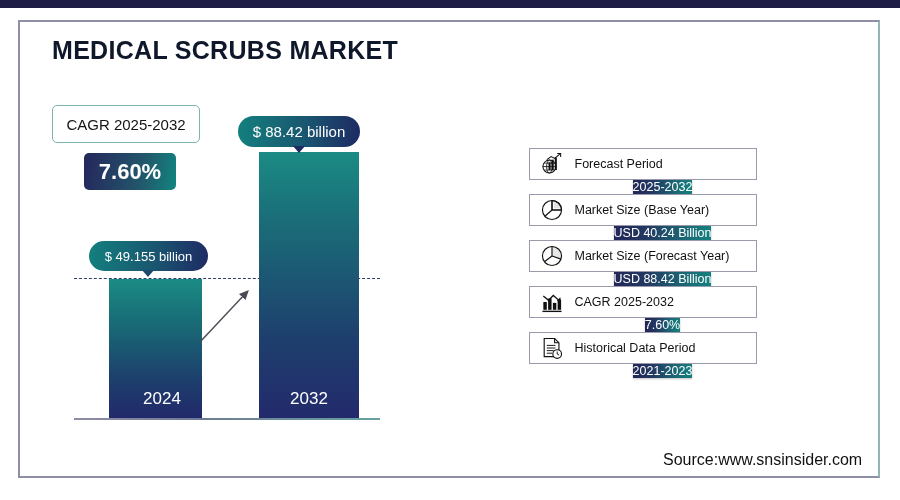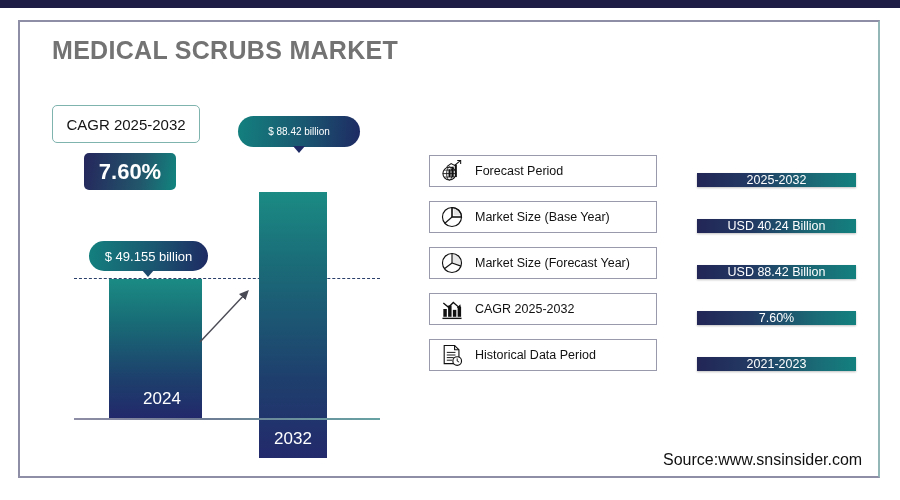--- a/index.html
+++ b/index.html
@@ -40,21 +40,21 @@
     background: #ffffff;
   }
   
   .page-title {
     position: absolute;
     left: 52px;
     top: 36px;
     font-size: 25px;
     font-weight: bold;
     letter-spacing: 0.3px;
-    color: #737373;
+    color: #0f172a;
     white-space: nowrap;
   }
   
   .cagr-label-box {
     position: absolute;
     left: 52px;
     top: 105px;
     width: 148px;
     height: 38px;
     border: 1px solid #7fb3ae;
@@ -99,24 +99,23 @@
     left: 109px;
     top: 279px;
     width: 80px;
     height: 139px;
     background: linear-gradient(180deg, #1b8b84 0%, #186f77 28%, #1d3f6c 72%, #22296b 100%);
     padding-left: 13px;
   }
   .bar-2032 {
     left: 259px;
     top: 152px;
-    width: 68px;
+    width: 100px;
     height: 266px;
     background: linear-gradient(180deg, #1b8b84 0%, #1a6f79 24%, #1e3f6d 70%, #232a6c 100%);
-    margin-top: 40px;
   }
   .bar-year {
     font-size: 17px;
     color: #ffffff;
     margin-bottom: 9px;
     white-space: nowrap;
   }
   .axis-line {
     position: absolute;
     left: 74px;
@@ -145,21 +144,21 @@
   .pill-text {
     color: #ffffff;
     white-space: nowrap;
   }
   .pill-88 {
     left: 238px;
     top: 116px;
     width: 122px;
     height: 31px;
   }
-  .pill-88 .pill-text { font-size: 10px; }
+  .pill-88 .pill-text { font-size: 15px; }
   .pill-49 {
     left: 89px;
     top: 241px;
     width: 119px;
     height: 30px;
   }
   .pill-49 .pill-text { font-size: 13px; }
   .pill-tip {
     position: absolute;
     width: 0;
@@ -180,23 +179,24 @@
   }
   
   .spec-table {
     position: absolute;
     left: 429px;
     top: 148px;
     width: 427px;
   }
   .spec-row {
     display: flex;
-    align-items: flex-end;
+    align-items: center;
     height: 39px;
     margin-bottom: 7px;
+    flex-direction: column;
   }
   .spec-label-cell {
     width: 228px;
     background: #ffffff;
     border: 1px solid #9a9aad;
     box-sizing: border-box;
     display: flex;
     align-items: center;
     padding-left: 7px;
   }

